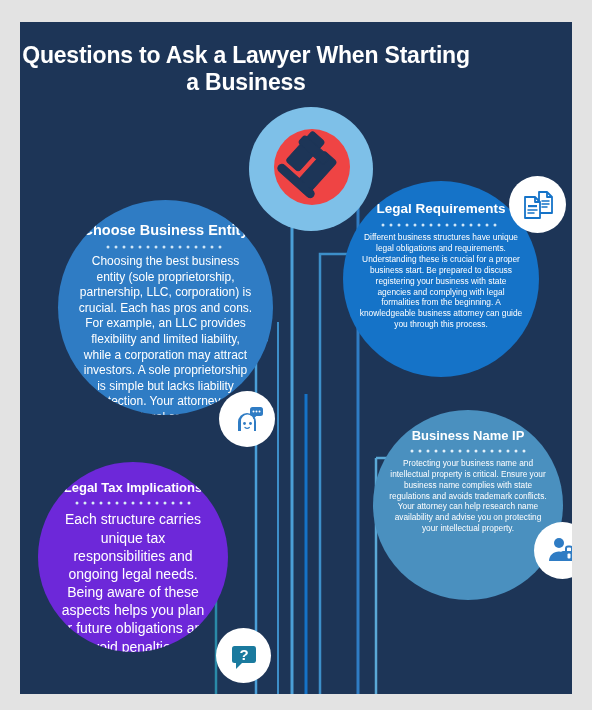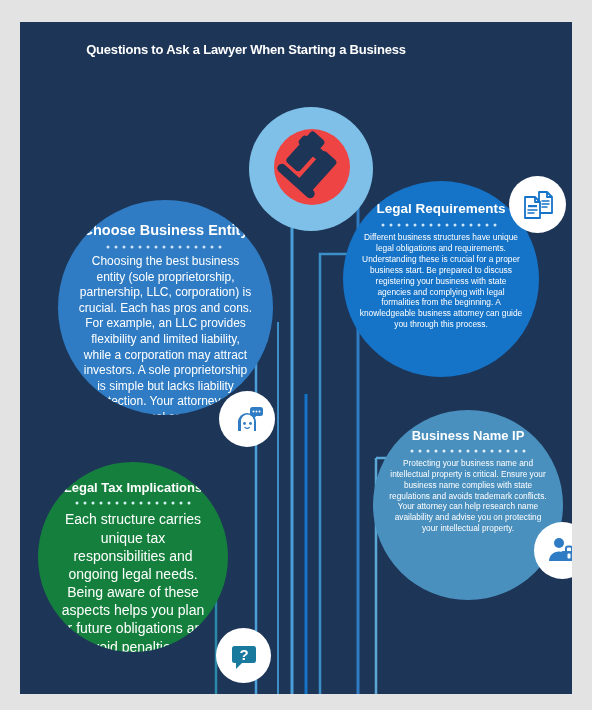--- a/index.html
+++ b/index.html
@@ -15,21 +15,21 @@
     width:552px; height:672px;
     background:#1d3557;
     overflow:hidden;
   }
   
   #title{
     position:absolute;
     left:0; top:20px; width:452px;
     text-align:center;
     color:#ffffff;
-    font-size:13px;
+    font-size:23px;
     font-weight:bold;
     letter-spacing:-0.2px;
   }
   
   #wires{position:absolute;left:0;top:0;width:552px;height:672px;}
   
   .node{
     position:absolute;
     border-radius:50%;
     box-sizing:border-box;
@@ -71,21 +71,21 @@
   #n-ip{
     left:353px; top:388px; width:190px; height:190px;
     background:#4a90bf;
     padding:18px 12px 0 12px;
   }
   #n-ip .head{font-size:13px;}
   #n-ip .body{font-size:8.3px;padding:0 4px;}
   
   #n-tax{
     left:18px; top:440px; width:190px; height:190px;
-    background:#15803d;
+    background:#6d28d9;
     padding:18px 12px 0 12px;
   }
   #n-tax .head{font-size:13px;}
   #n-tax .body{font-size:14px;padding:0 4px;}
   
   #hero{
     position:absolute;
     left:229px; top:85px;
     width:124px; height:124px;
     border-radius:50%;

